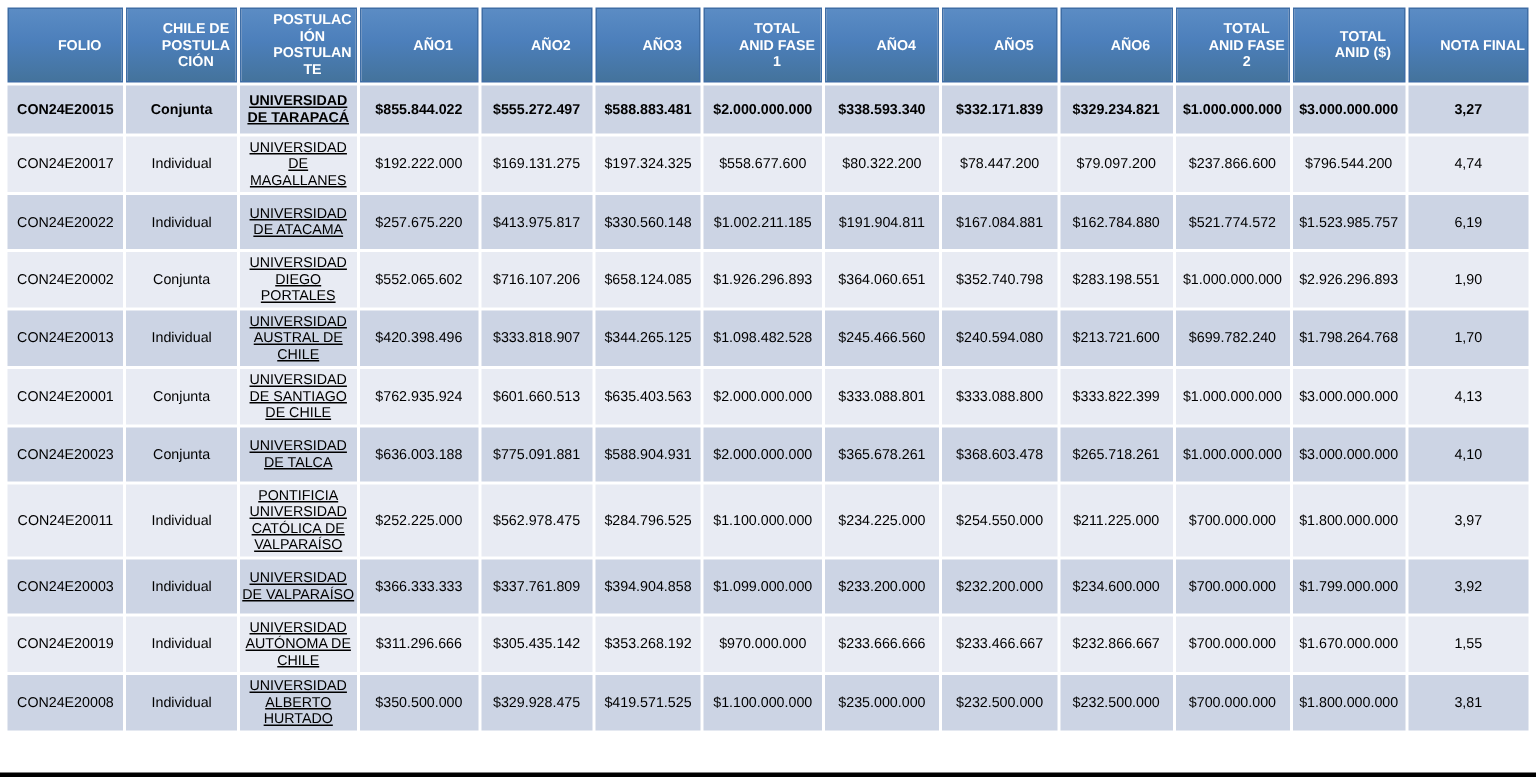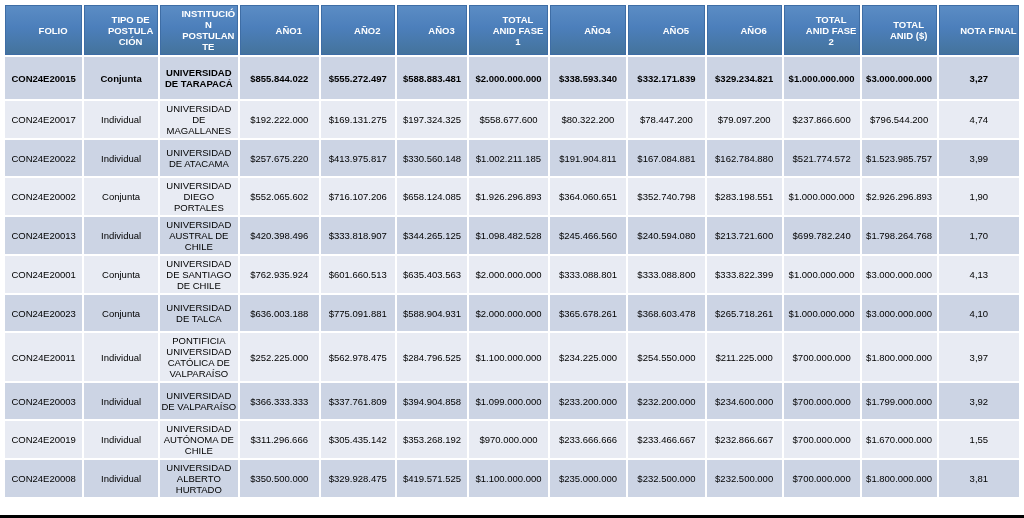--- a/index.html
+++ b/index.html
@@ -18,25 +18,25 @@
   .page{position:relative;width:1024px;height:518px;background:#ffffff;}
   .table-wrap{position:absolute;top:3px;left:3px;width:1018px;}
   table{width:100%;border-collapse:separate;border-spacing:2px;table-layout:fixed;}
   th,td{text-align:center;vertical-align:middle;padding:2px 1px;
     font-size:9.5px;line-height:11px;color:var(--body-text);
     overflow:hidden;word-wrap:break-word;}
   thead tr{height:34px;}
   th{background:linear-gradient(180deg,#5b8cc4 0%,var(--header-bg) 45%,var(--header-bg2) 100%);
     color:var(--header-text);font-weight:bold;border:1px solid var(--header-border);padding-left:20px;}
   tbody tr{height:36px;}
-  tbody tr.highlight{height:42px;margin-left:20px;}
+  tbody tr.highlight{height:32px;margin-left:20px;}
   tbody tr:nth-child(odd) td{background:var(--row-odd);}
   tbody tr:nth-child(even) td{background:var(--row-even);}
   tbody tr.highlight td{font-weight:bold;}
-  td.inst{text-transform:uppercase;}
+  td.inst{text-transform:uppercase;text-decoration:underline;}
   .bottom-bar{position:absolute;left:0;bottom:0;width:1024px;height:3px;
     background:var(--bottom-bar);}
 </style>
 </head>
 <body>
 
 <div class="page">
   <div class="table-wrap">
     <table>
       <colgroup>
@@ -50,22 +50,22 @@
           <col style="width: 7.75%;">
           <col style="width: 7.7%;">
           <col style="width: 7.6%;">
           <col style="width: 7.65%;">
           <col style="width: 7.6%;">
           <col style="width: 8.1%;">
         </colgroup>
       <thead>
         <tr>
             <th>FOLIO</th>
-            <th>TIPO DE POSTULACIÓN</th>
-            <th>INSTITUCIÓN POSTULANTE</th>
+            <th>CHILE DE POSTULACIÓN</th>
+            <th>POSTULACIÓN POSTULANTE</th>
             <th>AÑO1</th>
             <th>AÑO2</th>
             <th>AÑO3</th>
             <th>TOTAL ANID FASE 1</th>
             <th>AÑO4</th>
             <th>AÑO5</th>
             <th>AÑO6</th>
             <th>TOTAL ANID FASE 2</th>
             <th>TOTAL ANID ($)</th>
             <th>NOTA FINAL</th>
@@ -108,21 +108,21 @@
             <td class="inst">UNIVERSIDAD DE ATACAMA</td>
             <td>$257.675.220</td>
             <td>$413.975.817</td>
             <td>$330.560.148</td>
             <td>$1.002.211.185</td>
             <td>$191.904.811</td>
             <td>$167.084.881</td>
             <td>$162.784.880</td>
             <td>$521.774.572</td>
             <td>$1.523.985.757</td>
-            <td>3,99</td>
+            <td>6,19</td>
           </tr>
           <tr>
             <td>CON24E20002</td>
             <td>Conjunta</td>
             <td class="inst">UNIVERSIDAD DIEGO PORTALES</td>
             <td>$552.065.602</td>
             <td>$716.107.206</td>
             <td>$658.124.085</td>
             <td>$1.926.296.893</td>
             <td>$364.060.651</td>

